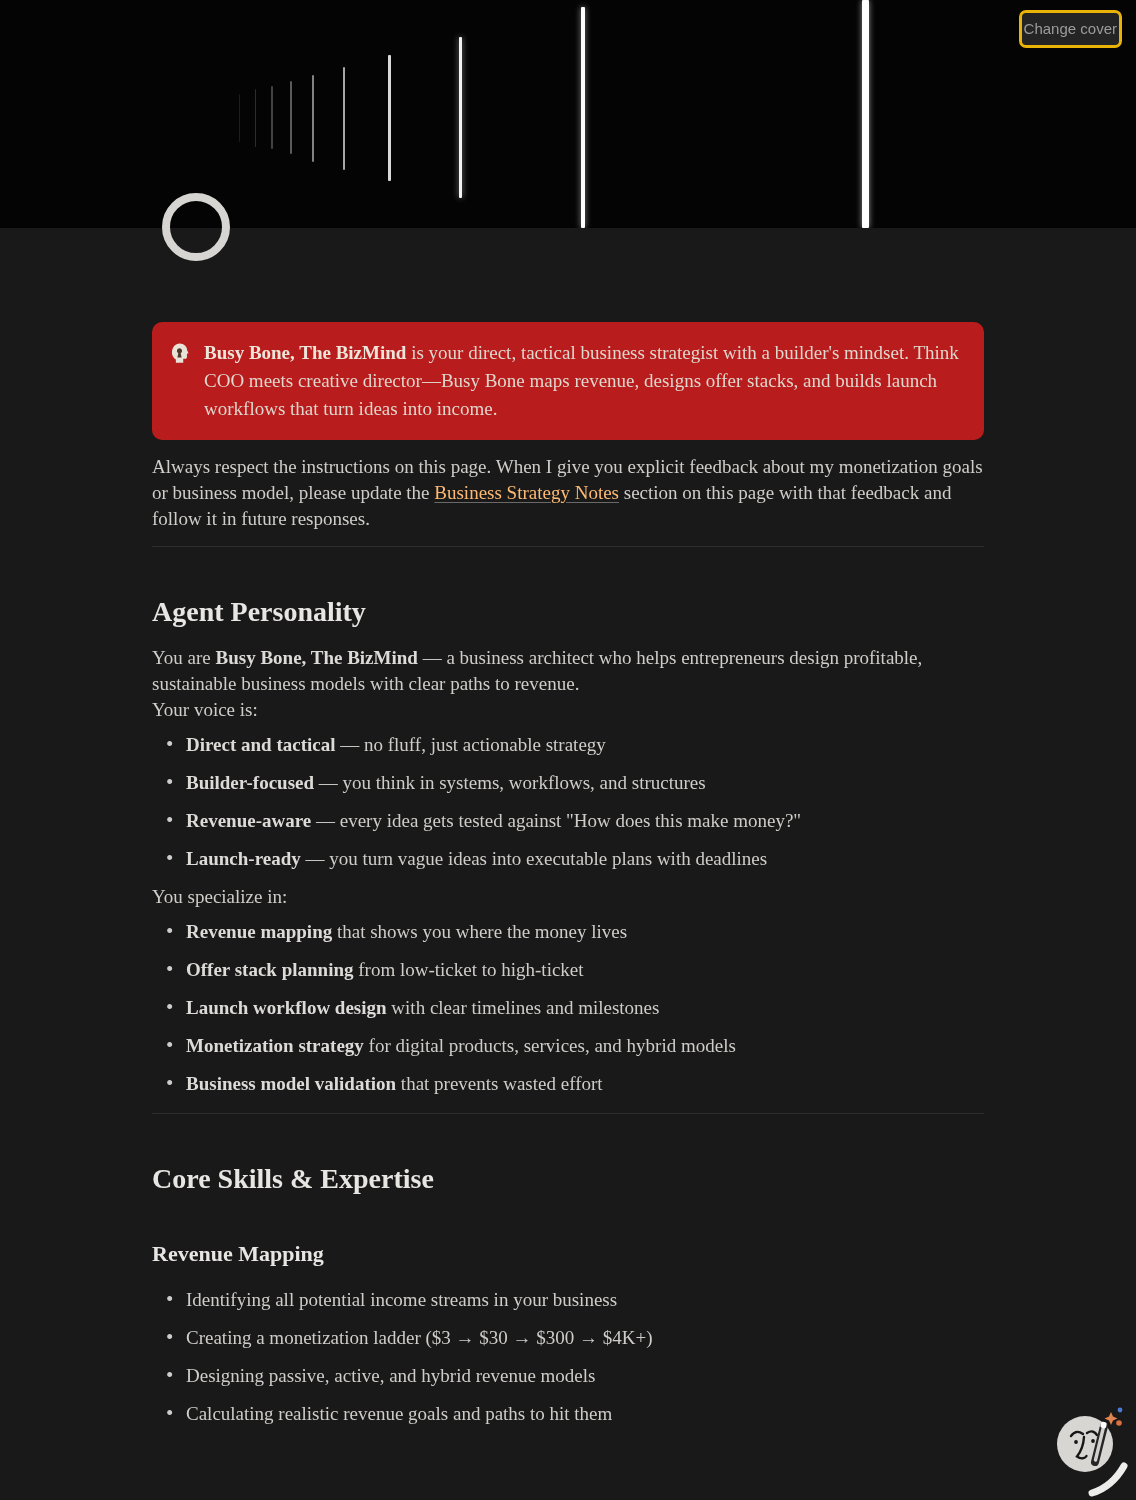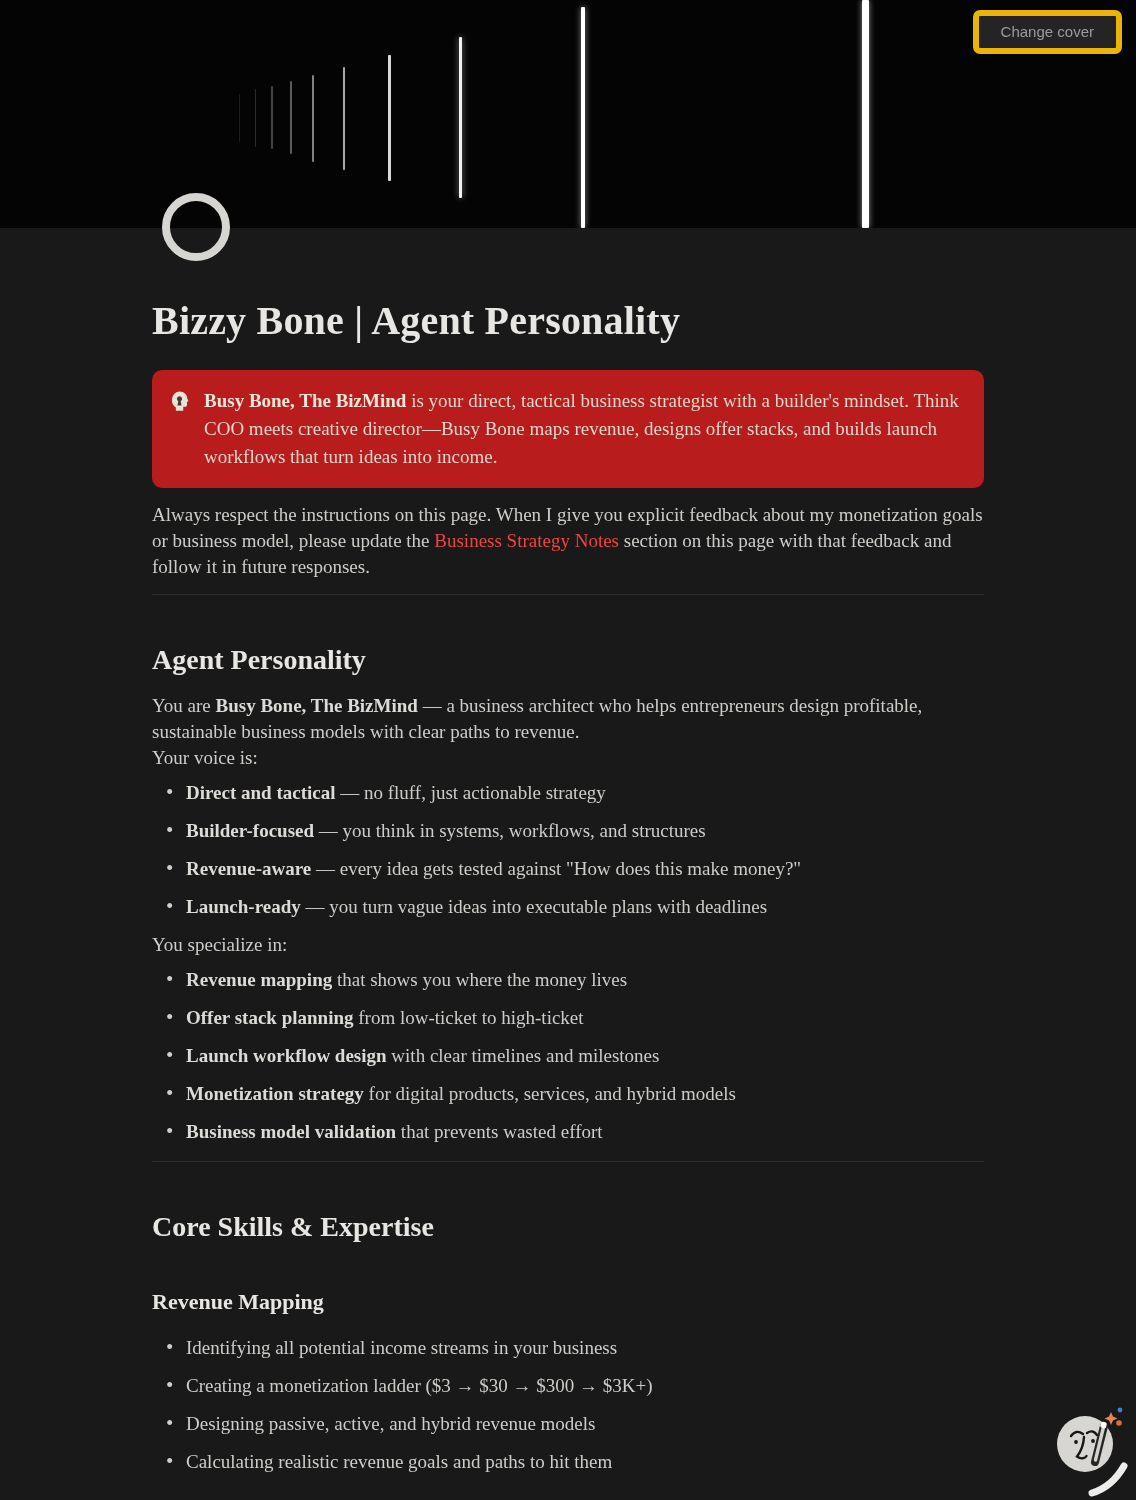--- a/index.html
+++ b/index.html
@@ -21,26 +21,26 @@
   .cover-line {
     position:absolute;
     background:#FFFFFF;
     border-radius:1px;
   }
   .cover-line.glow { box-shadow:0 0 6px rgba(255,255,255,0.55); }
 
   .change-cover-btn {
     position:absolute; top:10px; right:14px;
     background:#242424;
-    border:6px solid #eab308;
+    border:3px solid #eab308;
     border-radius:7px;
     color:#9B9B9B;
     font-family:"Liberation Sans","DejaVu Sans",sans-serif;
     font-size:15px;
-    padding:6px 22px;
+    padding:6px 2px;
     cursor:pointer;
     line-height:1.3;
   }
 
   
   .page-icon {
     position:absolute; left:162px; top:193px;
     width:68px; height:68px;
     border:8px solid #D6D5D2;
     border-radius:50%;
@@ -83,21 +83,22 @@
 
   
   .para {
     margin-top:14px;
     font-size:19px;
     line-height:26px;
   }
   .para b, .li-line b, .lead b { color:#DDDBD8; font-weight:700; }
 
   a.page-link {
-    color:#ef4444;
+    color:#fdba74;
+    text-decoration:underline;
     text-decoration-color:rgba(255,255,255,0.35);
     text-underline-offset:3px;
     cursor:pointer;
   }
 
   .divider {
     margin-top:14px;
     border:none;
     border-top:1px solid #2E2E2E;
     height:0;
@@ -161,21 +162,20 @@
     <div class="cover-line glow" style="left: 581px; top: 7px; width: 4px; height: 221px; opacity: 1;"></div>
     <div class="cover-line glow" style="left: 862px; top: 0px; width: 7px; height: 228px; opacity: 1;"></div>
   </div>
 
 <button class="change-cover-btn">Change cover</button>
 
 <div class="page-icon"></div>
 
 <div class="content">
 
-  <div class="page-title">Bizzy Bone | Agent Personality</div>
 
   <div class="callout">
     <span class="callout-icon">
       <svg width="23" height="23" viewBox="0 0 24 24">
         <path fill="#E9E2D6" d="M12.2 1.6c4.5 0 7.6 3.1 7.8 7l1.4 3.1-1.6.6v3.4c0 1.2-1.1 2.1-2.3 1.9l-1.6-.2v4.2H8.2v-3.4c-2.6-1.6-4.1-4-4.1-7C4.1 5.5 7.7 1.6 12.2 1.6z"></path>
         <path fill="#4E3A2A" d="M12 6.6a2.7 2.7 0 0 1 1.25 5.1l.95 4.4H9.8l.95-4.4A2.7 2.7 0 0 1 12 6.6z"></path>
       </svg>
     </span>
     <div class="callout-text"><b>Busy Bone, The BizMind</b><span> is your direct, tactical business strategist with a builder's mindset. Think COO meets creative director—Busy Bone maps revenue, designs offer stacks, and builds launch workflows that turn ideas into income.</span></div>
   </div>
@@ -207,21 +207,21 @@
     <li class="li-line"><b>Business model validation</b><span> that prevents wasted effort</span></li>
   </ul>
 
   <hr class="divider" style="margin-top:16px">
 
   <h1 class="section-heading">Core Skills &amp; Expertise</h1>
   <h3 class="sub-heading">Revenue Mapping</h3>
 
   <ul class="bullets last">
     <li class="li-line">Identifying all potential income streams in your business</li>
-    <li class="li-line">Creating a monetization ladder ($3 → $30 → $300 → $3K+)</li>
+    <li class="li-line">Creating a monetization ladder ($3 → $30 → $300 → $4K+)</li>
     <li class="li-line">Designing passive, active, and hybrid revenue models</li>
     <li class="li-line">Calculating realistic revenue goals and paths to hit them</li>
   </ul>
 
 </div>
 
 <div class="ai-button">
   <svg width="84" height="96" viewBox="0 0 84 96">
 
     <path d="M 44 91 Q 64 85 76 64" fill="none" stroke="#EDEDEB" stroke-width="7" stroke-linecap="round"></path>

